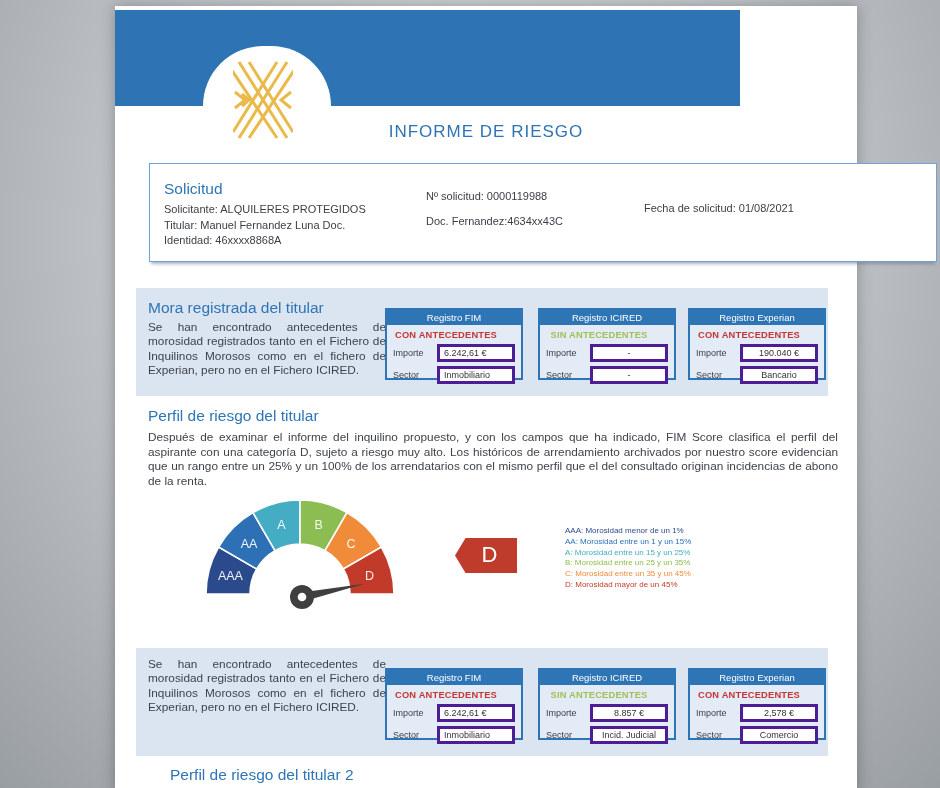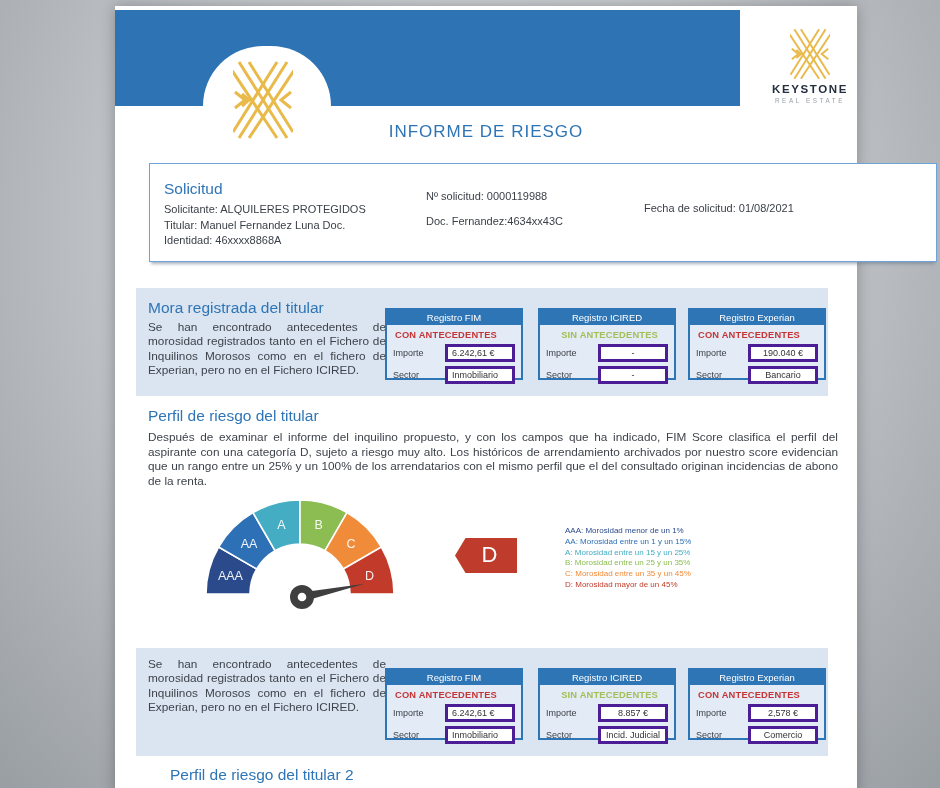--- a/index.html
+++ b/index.html
@@ -36,23 +36,23 @@
   .mora{position:absolute;left:21px;width:692px;height:108px;background:#DBE5F1;box-sizing:border-box;padding:9px 12px;}
   .mora-1{top:282px;} .mora-2{top:642px;}
   .mora-heading{font-size:15.5px;color:#2E75B6;margin:2px 0 3px 0;}
   .mora-body{width:238px;font-size:11.8px;line-height:1.22;color:#3E434B;text-align:justify;}
 
   .reg-card{position:absolute;top:20px;width:138px;height:72px;box-sizing:border-box;
             border:2px solid #2E75B6;background:#E3EBF6;}
   .reg-pos-0{left:249px;} .reg-pos-1{left:402px;} .reg-pos-2{left:552px;}
   .reg-head{background:#2E75B6;color:#fff;font-size:9.5px;height:15px;line-height:15px;text-align:center;}
   .reg-status{text-align:center;font-size:9.3px;font-weight:700;letter-spacing:0.2px;margin:5px 16px 4px 0;}
-  .status-red{color:#C63535;} .status-green{color:#A2BF57;text-align:right;}
+  .status-red{color:#C63535;} .status-green{color:#A2BF57;}
   .reg-row{display:flex;align-items:center;padding:0 6px;margin-bottom:4px;}
-  .reg-label{font-size:9px;color:#3A3F45;width:52px;flex:none;}
+  .reg-label{font-size:9px;color:#3A3F45;width:44px;flex:none;}
   .reg-value{flex:1;background:#fff;border:3px solid #4c1d95;height:12px;line-height:12px;
              font-size:9px;color:#333;padding:0 4px;overflow:hidden;white-space:nowrap;}
   .val-left{text-align:left;} .val-center{text-align:center;}
 
   
   .perfil-heading{position:absolute;left:33px;top:401px;font-size:15.5px;color:#2E75B6;}
   .perfil-body{position:absolute;left:33px;top:424px;width:690px;font-size:11.8px;line-height:1.24;
                color:#3E434B;text-align:justify;}
   .perfil2-heading{position:absolute;left:33px;top:760px;font-size:15.5px;color:#2E75B6;margin-left:22px;}
 
@@ -82,37 +82,20 @@
           <path d="M16,2 L60,72"></path>
         <path d="M54,2 L6,78"></path>
           <path d="M64,6 L16,78"></path>
           <path d="M44,2 L0,72"></path>
         <path d="M2,32 L12,40 L2,48"></path>
           <path d="M9,34 L16,40 L9,46"></path>
         <path d="M58,32 L48,40 L58,48"></path>
       </g>
     </svg>
 
-    <div class="brand">
-      <svg viewBox="0 0 60 80">
-        <g class="gold-logo">
-          <path d="M6,2 L54,78"></path>
-            <path d="M-4,6 L44,78"></path>
-            <path d="M16,2 L60,72"></path>
-          <path d="M54,2 L6,78"></path>
-            <path d="M64,6 L16,78"></path>
-            <path d="M44,2 L0,72"></path>
-          <path d="M2,32 L12,40 L2,48"></path>
-            <path d="M9,34 L16,40 L9,46"></path>
-          <path d="M58,32 L48,40 L58,48"></path>
-        </g>
-      </svg>
-      <div class="brand-name">KEYSTONE</div>
-      <div class="brand-sub">REAL ESTATE</div>
-    </div>
 
     <div class="doc-title">INFORME DE RIESGO</div>
 
     <div class="solicitud">
       <div class="sol-col1">
         <div class="sol-heading">Solicitud</div>
         <div class="sol-line">Solicitante: ALQUILERES PROTEGIDOS</div>
         <div class="sol-line">Titular: Manuel Fernandez Luna Doc.</div>
         <div class="sol-line">Identidad: 46xxxx8868A</div>
       </div>

